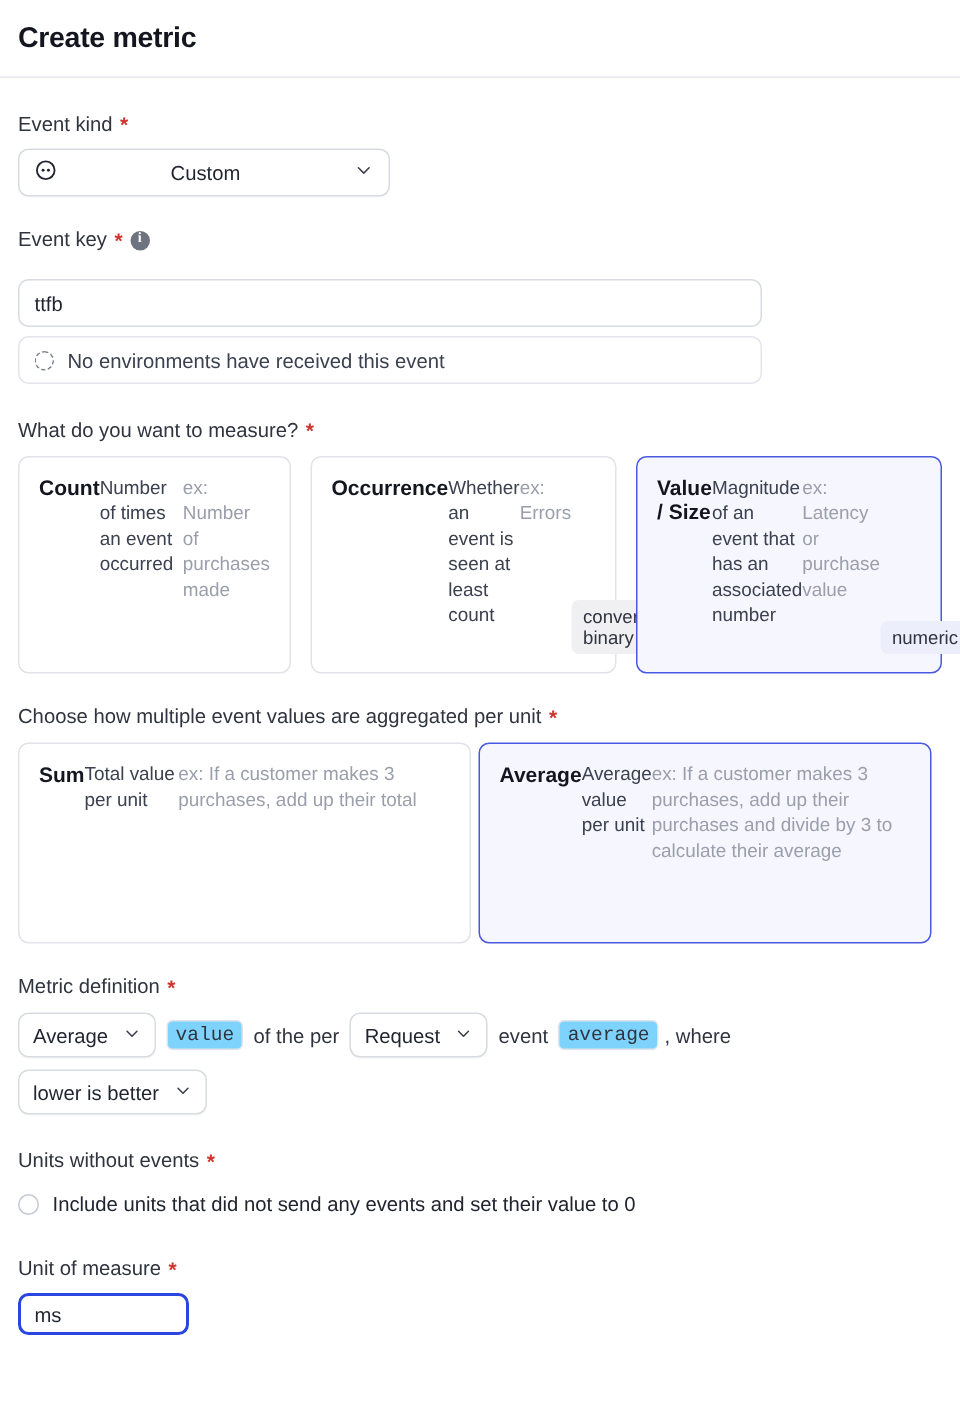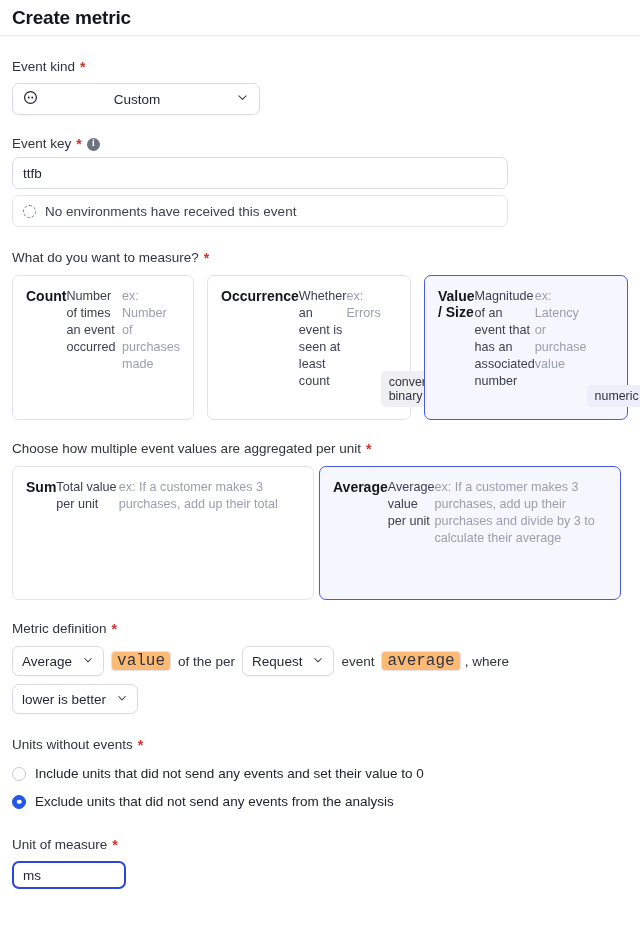--- a/index.html
+++ b/index.html
@@ -7,21 +7,21 @@
   body {
     width: 640px;
     height: 935px;
     background: #ffffff;
     font-family: "Liberation Sans", sans-serif;
     color: #1f2430;
     overflow: hidden;
   }
 
   .page-header {
-    height: 36px;
+    height: 52px;
     display: flex;
     align-items: center;
     padding: 0 12px;
     border-bottom: 1px solid #e8e8ef;
   }
   .page-title {
     font-size: 19px;
     font-weight: bold;
     letter-spacing: -0.2px;
     color: #14161f;
@@ -71,21 +71,21 @@
     color: #1f2430;
     box-shadow: 0 1px 1px rgba(16,18,30,0.03);
   }
   .custom-icon { flex: 0 0 auto; display: block; }
   .select-box .sel-label { flex: 1; }
   .chev { flex: 0 0 auto; display: block; }
 
   
   .sect-event-key { margin-top: 20px; }
   .text-input {
-    margin-top: 4px;
+    margin-top: 17px;
     width: 496px;
     height: 32px;
     border: 1px solid #d9dbe3;
     border-radius: 7px;
     background: #fff;
     display: flex;
     align-items: center;
     padding: 0 10px;
     font-size: 13.5px;
     color: #1f2430;
@@ -183,23 +183,23 @@
     align-items: center;
     gap: 10px;
     padding: 0 9px;
     font-size: 13.5px;
     color: #1f2430;
     box-shadow: 0 1px 1px rgba(16,18,30,0.03);
   }
   .code-chip {
     display: inline-block;
     font-family: "Liberation Mono", monospace;
-    font-size: 16px;
+    font-size: 13px;
     color: #30343f;
-    background: #fdba74;
+    background: #7dd3fc;
     border: 1px solid #e2e3ea;
     border-radius: 4px;
     padding: 2px 5px;
     line-height: 14px;
   }
   .def-text { font-size: 13.5px; color: #30343f; }
   .def-text.tight { margin-left: -3px; }
 
   
   .sect-units { margin-top: 22px; }
@@ -390,24 +390,20 @@
   <div class="sect-units">
     <div class="field-label">
       <span>Units without events</span>
       <span class="req">*</span>
     </div>
     <div class="radio-list">
       <div class="radio-row">
         <span class="radio"></span>
         <span class="radio-label">Include units that did not send any events and set their value to 0</span>
       </div>
-      <div class="radio-row">
-        <span class="radio checked"></span>
-        <span class="radio-label">Exclude units that did not send any events from the analysis</span>
-      </div>
     </div>
   </div>
 
   <div class="sect-unit">
     <div class="field-label">
       <span>Unit of measure</span>
       <span class="req">*</span>
     </div>
     <div class="focused-input">
       <span>ms</span>

